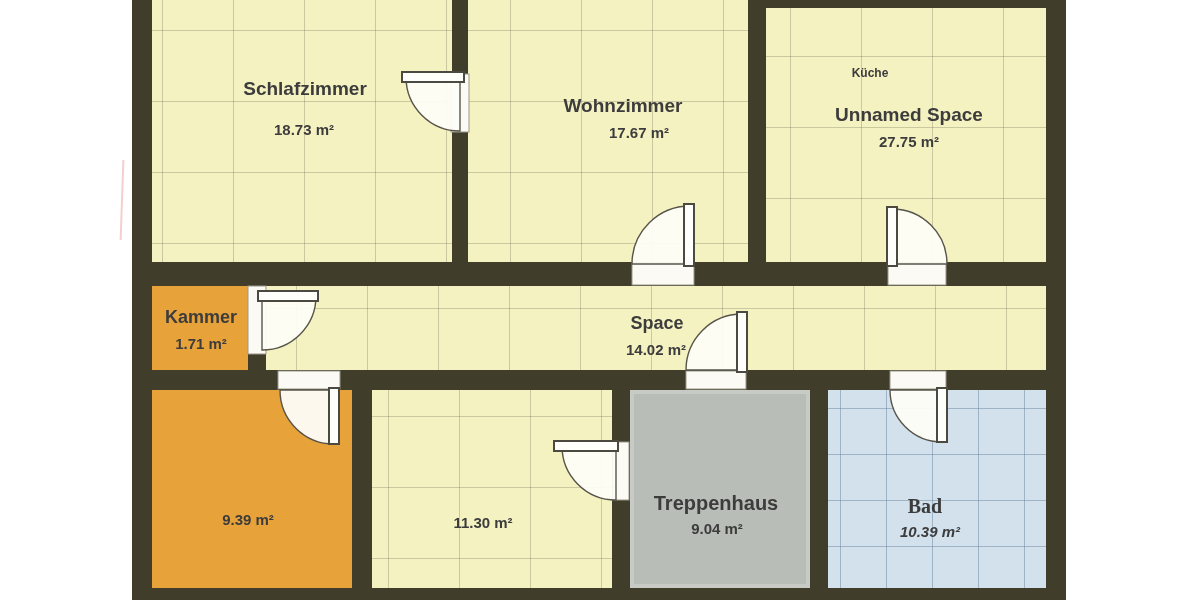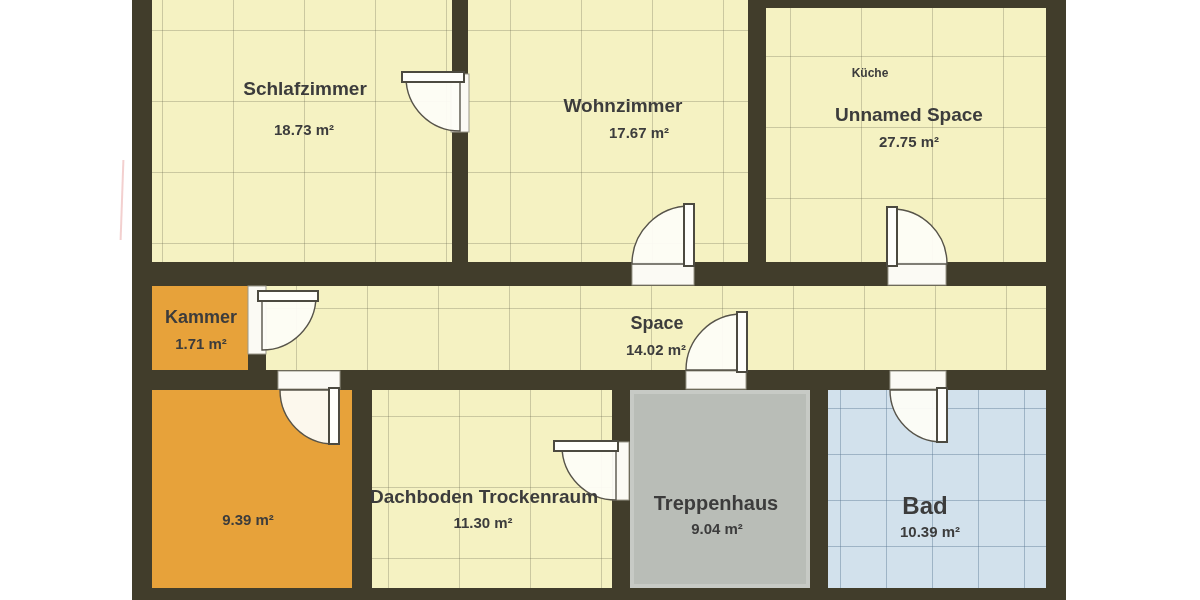--- a/index.html
+++ b/index.html
@@ -134,23 +134,22 @@
   <div class="lbl lbl-area" style="left:909px;top:141px;">27.75 m²</div>
 
   <div class="lbl lbl-name" style="left:201px;top:317px;font-size:18px;">Kammer</div>
   <div class="lbl lbl-area" style="left:201px;top:343px;">1.71 m²</div>
 
   <div class="lbl lbl-name" style="left:657px;top:323px;font-size:18px;">Space</div>
   <div class="lbl lbl-area" style="left:656px;top:349px;">14.02 m²</div>
 
   <div class="lbl lbl-area" style="left:248px;top:519px;">9.39 m²</div>
 
-  <div class="lbl lbl-name" style="left:484px;top:497px;">Dachboden Trockenraum</div>
   <div class="lbl lbl-area" style="left:483px;top:522px;">11.30 m²</div>
 
   <div class="lbl lbl-name" style="left:716px;top:503px;font-size:20px;">Treppenhaus</div>
   <div class="lbl lbl-area" style="left:717px;top:528px;">9.04 m²</div>
 
-  <div class="lbl lbl-name" style="left:925px;top:506px;font-size:24px;">Bad</div>
-  <div class="lbl lbl-area" style="left:930px;top:531px;">10.39 m²</div>
+  <div class="lbl lbl-name" style="left:925px;top:506px;font-size:20px;font-family:Liberation Serif, serif;">Bad</div>
+  <div class="lbl lbl-area" style="left:930px;top:531px;font-style:italic;">10.39 m²</div>
 
   <div class="artifact"></div>
 </div>
 
 </body></html>

